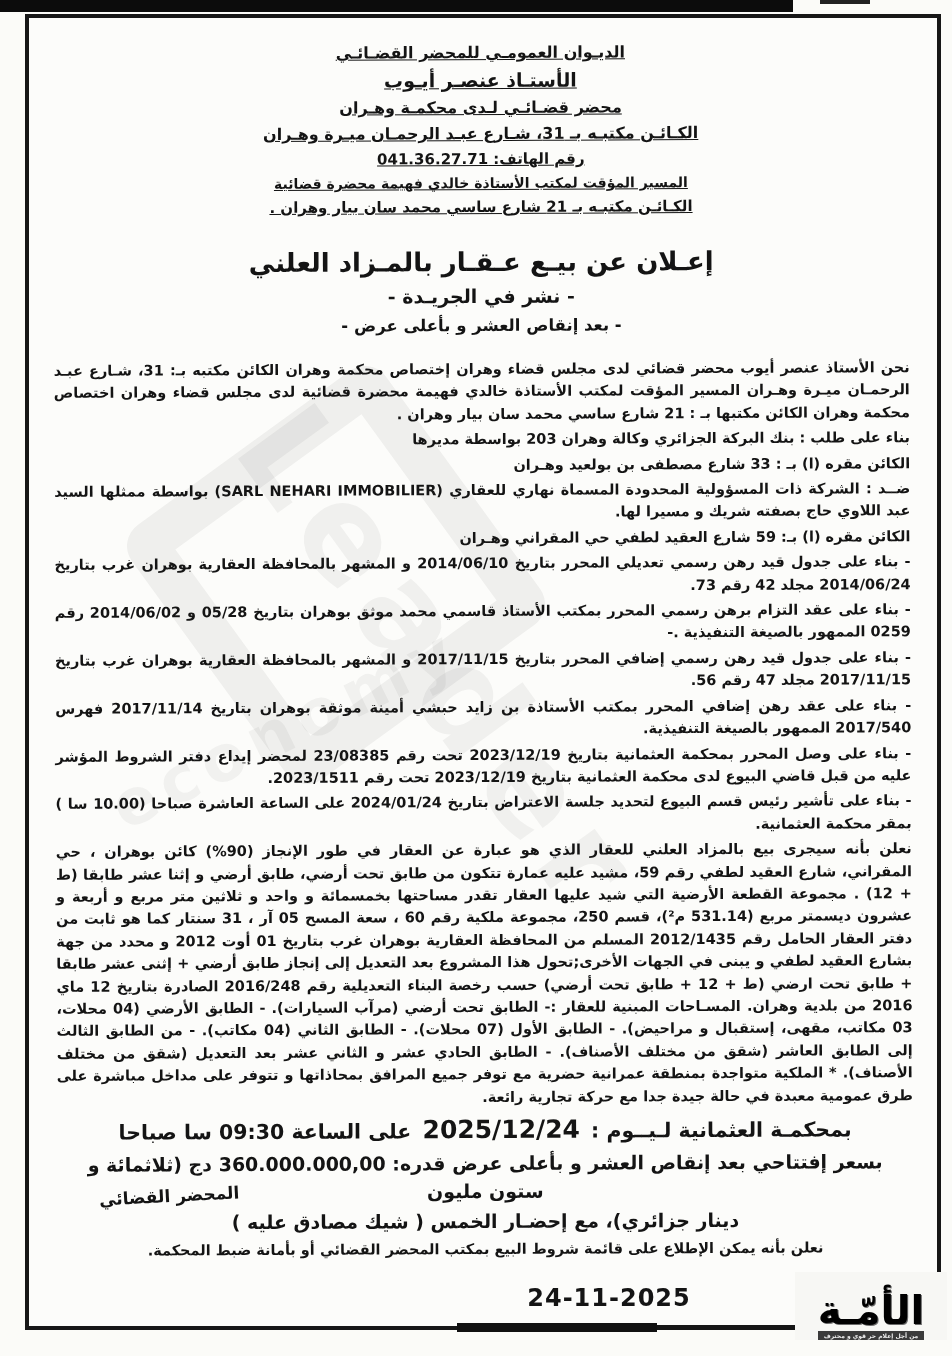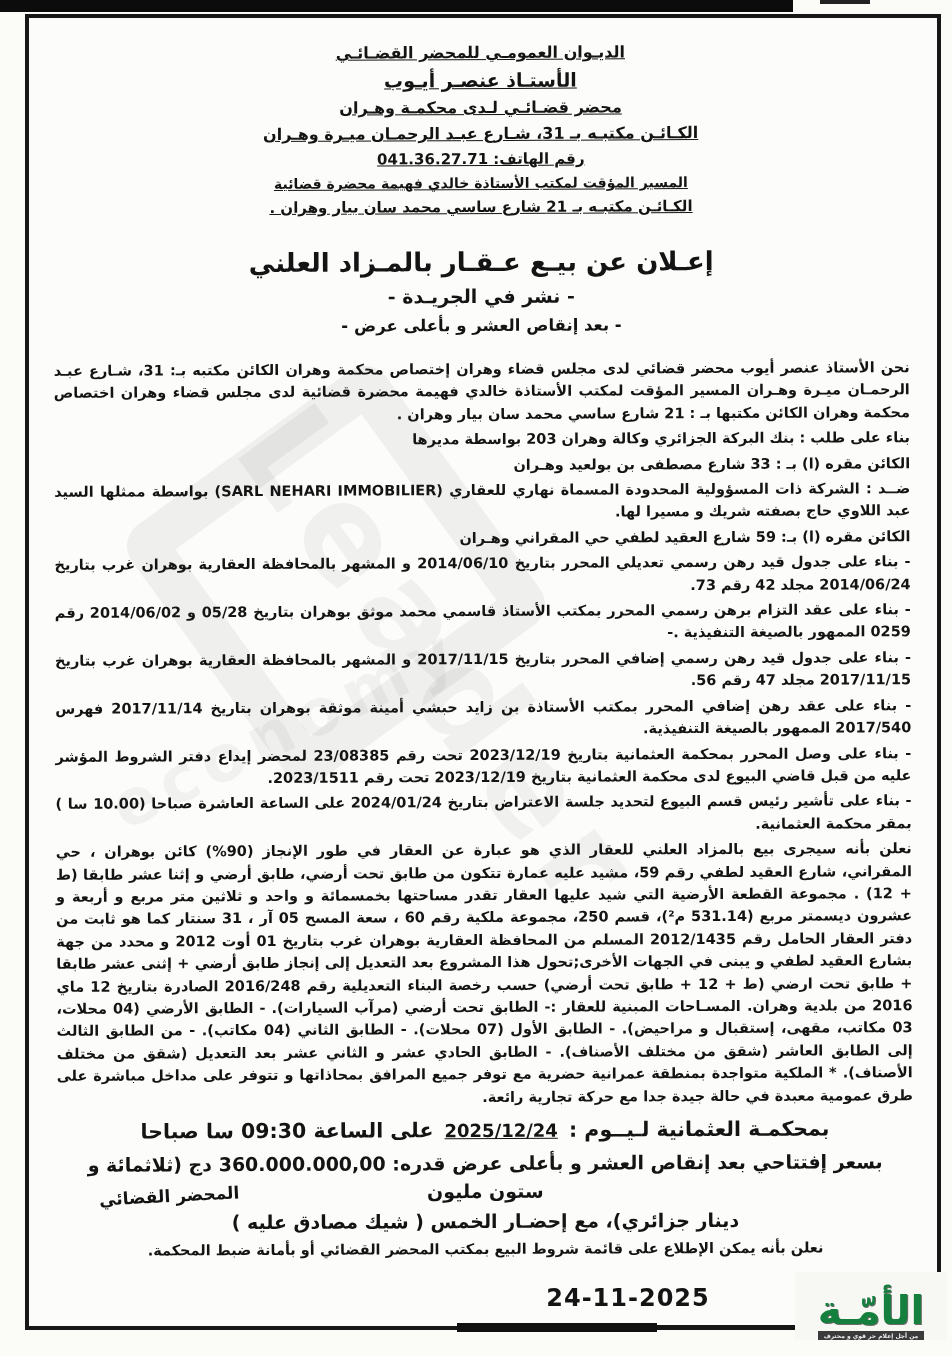--- a/index.html
+++ b/index.html
@@ -46,40 +46,40 @@
   .h6{font-size:14px;line-height:23px;}
   .h7{font-size:15px;line-height:24px;}
   .title-block{text-align:center;margin-top:24px;}
   .t-main{font-size:26px;line-height:38px;letter-spacing:0.5px;}
   .t-sub1{font-size:19px;line-height:31px;}
   .t-sub2{font-size:16.5px;line-height:28px;}
   .doc-body{margin-top:18px;font-size:14.5px;line-height:22.4px;text-align:justify;}
   .doc-body p{margin:0 0 3px 0;}
   .u{}
   .court-line{text-align:center;font-size:20.5px;margin-top:6px;line-height:32px;}
-  .court-date{font-size:18px;text-decoration:underline;padding:0 4px;}
+  .court-date{font-size:25px;padding:0 4px;}
   .price{text-align:center;font-size:19px;line-height:28px;margin-top:2px;}
   .note{text-align:center;font-size:14.5px;line-height:23px;margin-top:3px;}
   .signature{
     position:absolute;left:70px;top:1168px;z-index:2;
     font-size:17px;transform:rotate(-3deg);
   }
   .pub-date{
-    position:absolute;left:499px;bottom:14px;width:200px;z-index:2;
+    position:absolute;left:480px;bottom:14px;width:200px;z-index:2;
     text-align:center;font-size:24px;letter-spacing:1px;direction:ltr;
   }
   .date-rule{position:absolute;left:428px;bottom:-6px;width:200px;height:9px;background:#111;z-index:3;}
   .date-rule2{position:absolute;left:628px;bottom:-4px;width:170px;height:5px;background:#161616;z-index:3;}
   .logo{
     position:absolute;right:-10px;bottom:-14px;width:152px;height:68px;z-index:4;
     background:#f7f7f4;display:flex;flex-direction:column;align-items:center;justify-content:flex-end;
     direction:rtl;
   }
   .logo-title{
-    font-size:40px;line-height:38px;color:#15803d;
+    font-size:40px;line-height:38px;color:#000000;
     text-shadow:1px 1px 0 #6a6a6a;letter-spacing:-1px;
   }
   .logo-tagline{
     font-size:6px;background:#3b3b3b;color:#eeeeee;
     padding:1px 6px;margin-top:2px;white-space:nowrap;
   }
 </style>
 </head>
 <body>
 

